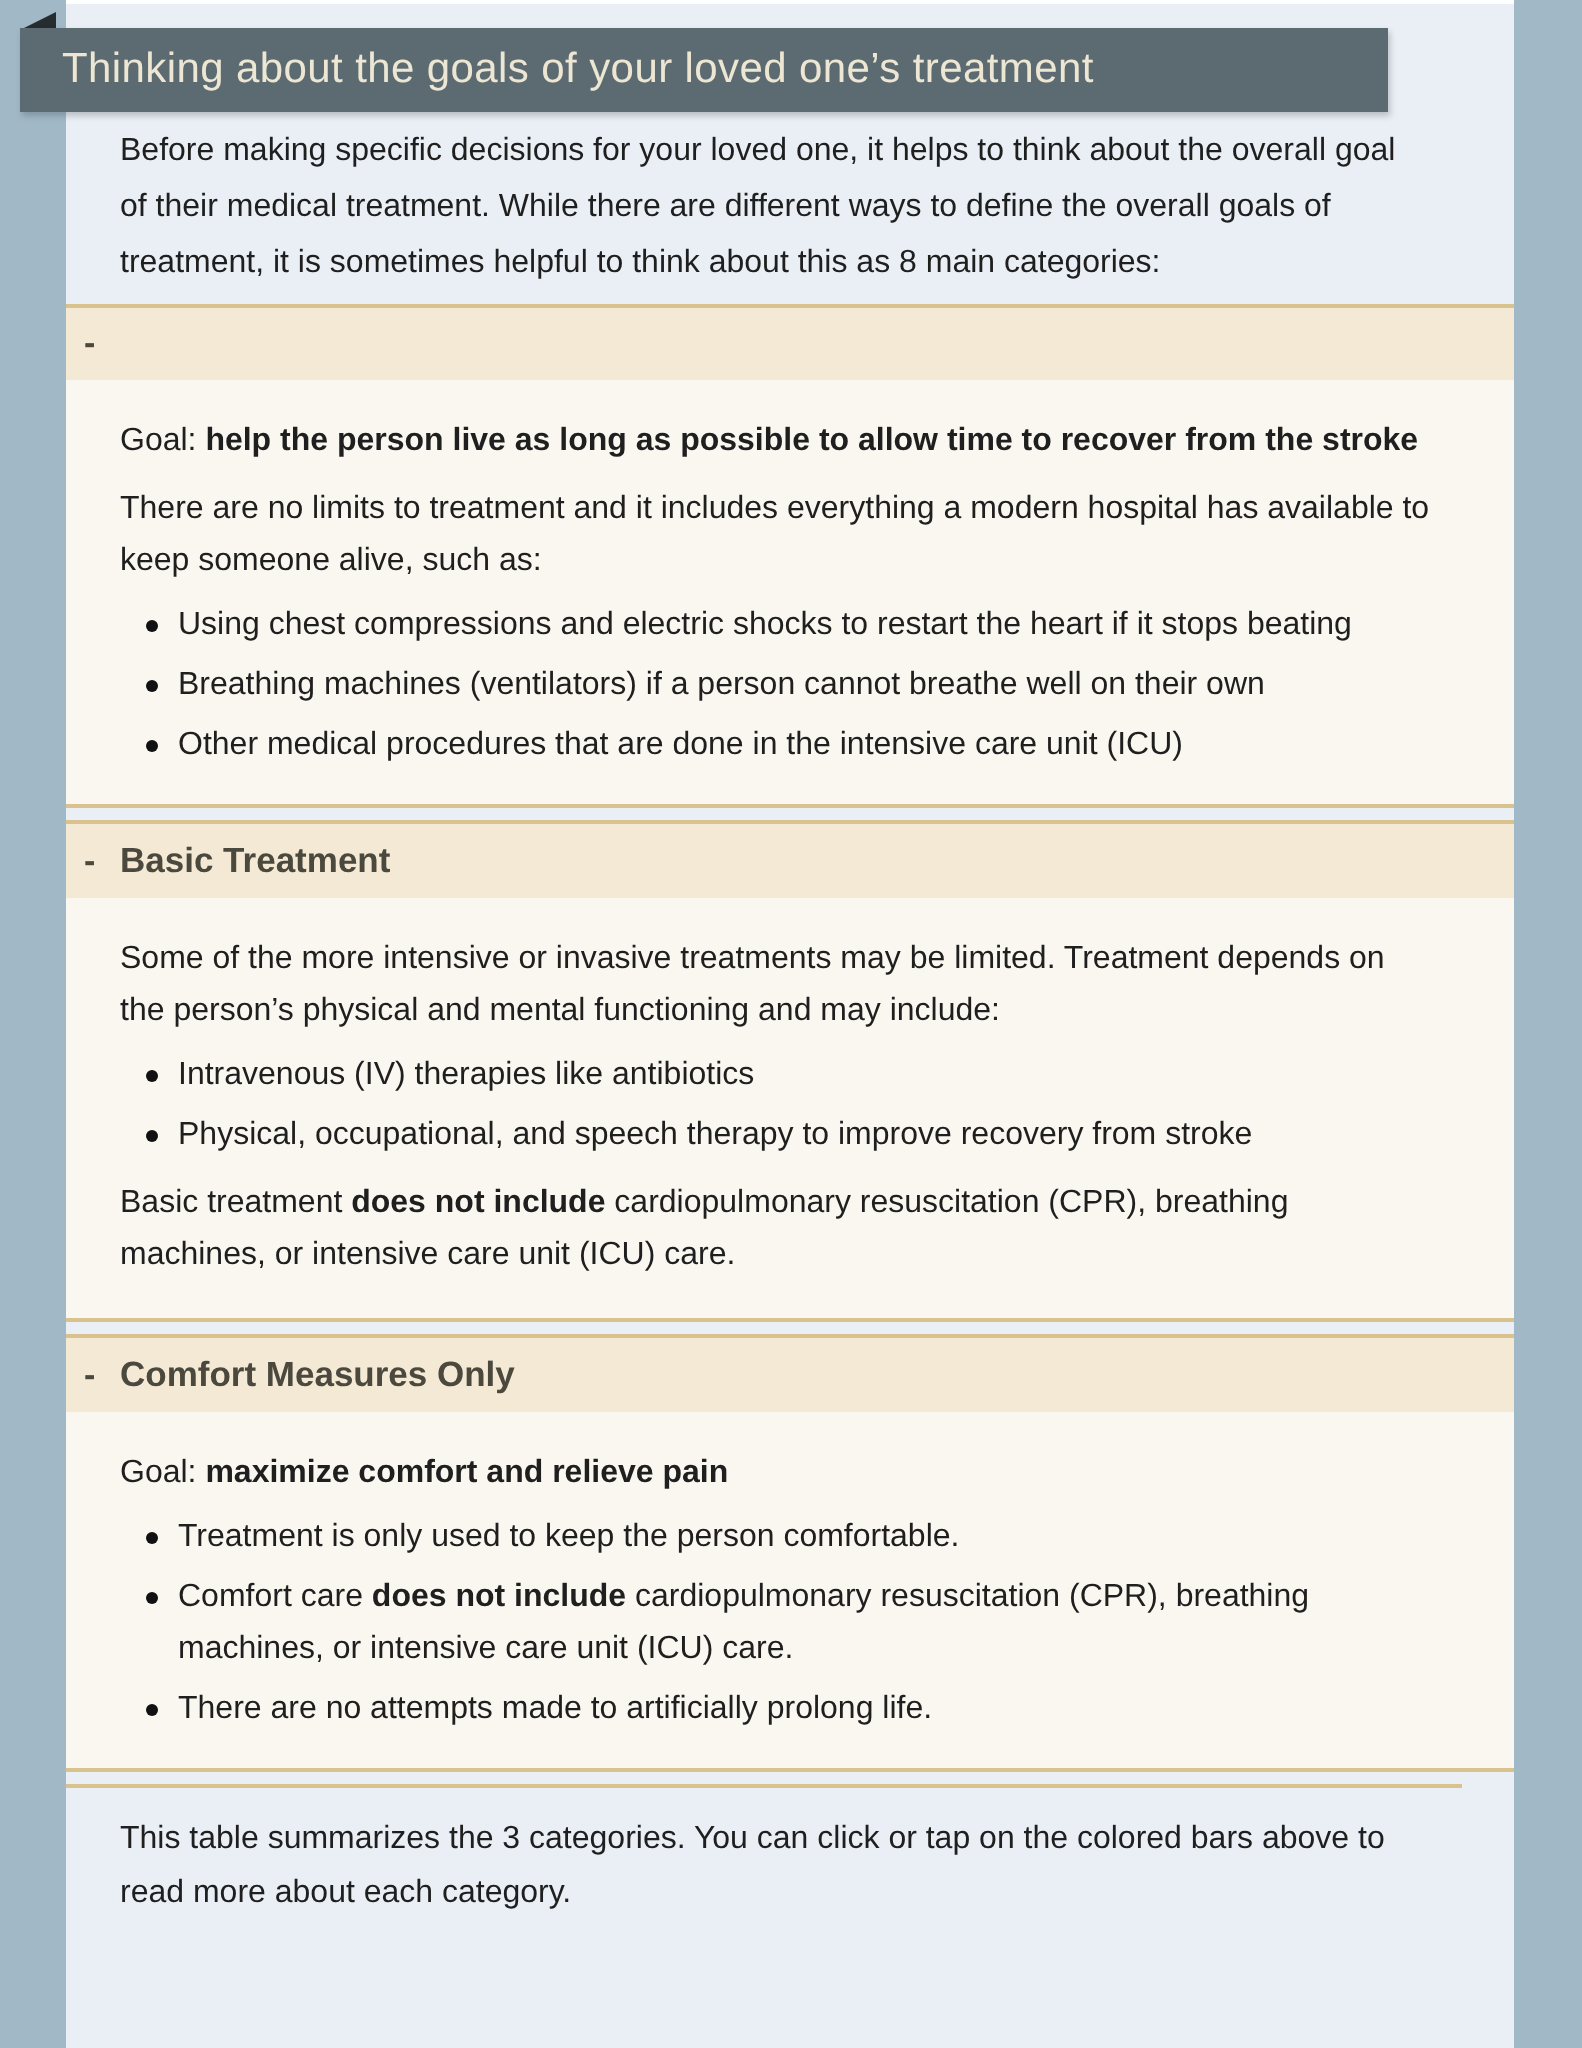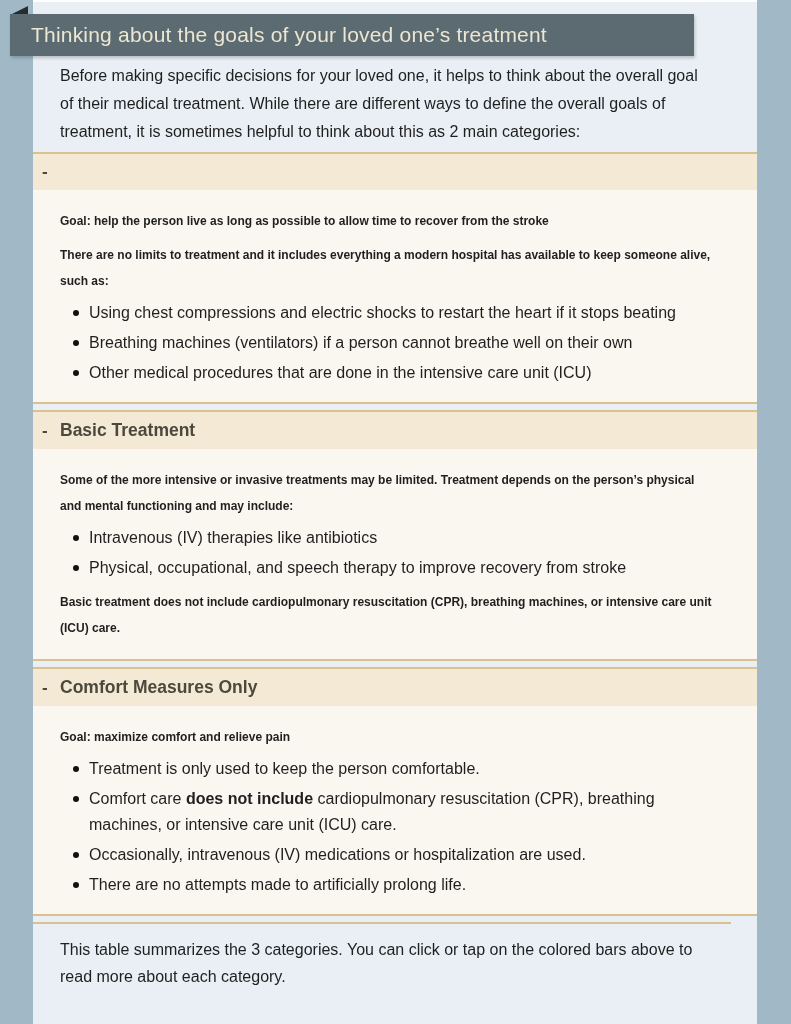--- a/index.html
+++ b/index.html
@@ -55,42 +55,42 @@
     font-size:17px; width:20px; text-align:left; padding-left:2px;
   }
   .sec-title{
     font-weight:bold; color:var(--heading-text); font-size:17.5px;
   }
   .sec-body{
     background:var(--section-body-bg);
     border-bottom:2px solid var(--accent-tan);
     padding:10px 40px 12px 27px;
   }
-  .sec-body p{font-size:12px; line-height:26px; margin:8px 0 6px;font-weight:bold;}
+  .sec-body p{font-size:16px; line-height:26px; margin:8px 0 6px;}
   .sec-body ul{list-style:none; margin:2px 0 4px; padding-left:8px;}
   .sec-body li{
     position:relative; padding-left:21px;
     font-size:16px; line-height:26px; margin-bottom:4px;
   }
   .sec-body li::before{
     content:""; position:absolute; left:5px; top:10px;
     width:6px; height:6px; border-radius:50%; background:#111;
   }
   .footer-note{
     border-top:2px solid var(--accent-tan);
     padding:12px 18px 0 27px; width:698px;
     font-size:16px; line-height:27px;
   }
 </style>
 </head>
 <body>
 
 <div class="card">
   <div class="content">
-    <p class="intro">Before making specific decisions for your loved one, it helps to think about the overall goal of their medical treatment. While there are different ways to define the overall goals of treatment, it is sometimes helpful to think about this as 2 main categories:</p>
+    <p class="intro">Before making specific decisions for your loved one, it helps to think about the overall goal of their medical treatment. While there are different ways to define the overall goals of treatment, it is sometimes helpful to think about this as 8 main categories:</p>
     <div>
         <section class="section">
           <div class="sec-header">
             <span class="indicator">-</span>
           </div>
           <div class="sec-body">
             <p>Goal: <strong>help the person live as long as possible to allow time to recover from the stroke</strong></p>
             <p>There are no limits to treatment and it includes everything a modern hospital has available to keep someone alive, such as:</p>
             <ul>
               <li>Using chest compressions and electric shocks to restart the heart if it stops beating</li>
@@ -116,21 +116,20 @@
         <section class="section">
           <div class="sec-header">
             <span class="indicator">-</span>
             <span class="sec-title">Comfort Measures Only</span>
           </div>
           <div class="sec-body">
             <p>Goal: <strong>maximize comfort and relieve pain</strong></p>
             <ul>
               <li>Treatment is only used to keep the person comfortable.</li>
               <li>Comfort care <strong>does not include</strong> cardiopulmonary resuscitation (CPR), breathing machines, or intensive care unit (ICU) care.</li>
-              <li>Occasionally, intravenous (IV) medications or hospitalization are used.</li>
               <li>There are no attempts made to artificially prolong life.</li>
             </ul>
           </div>
         </section>
       </div>
     <p class="footer-note">This table summarizes the 3 categories. You can click or tap on the colored bars above to read more about each category.</p>
   </div>
 </div>
 
 <div class="ribbon-fold"></div>

